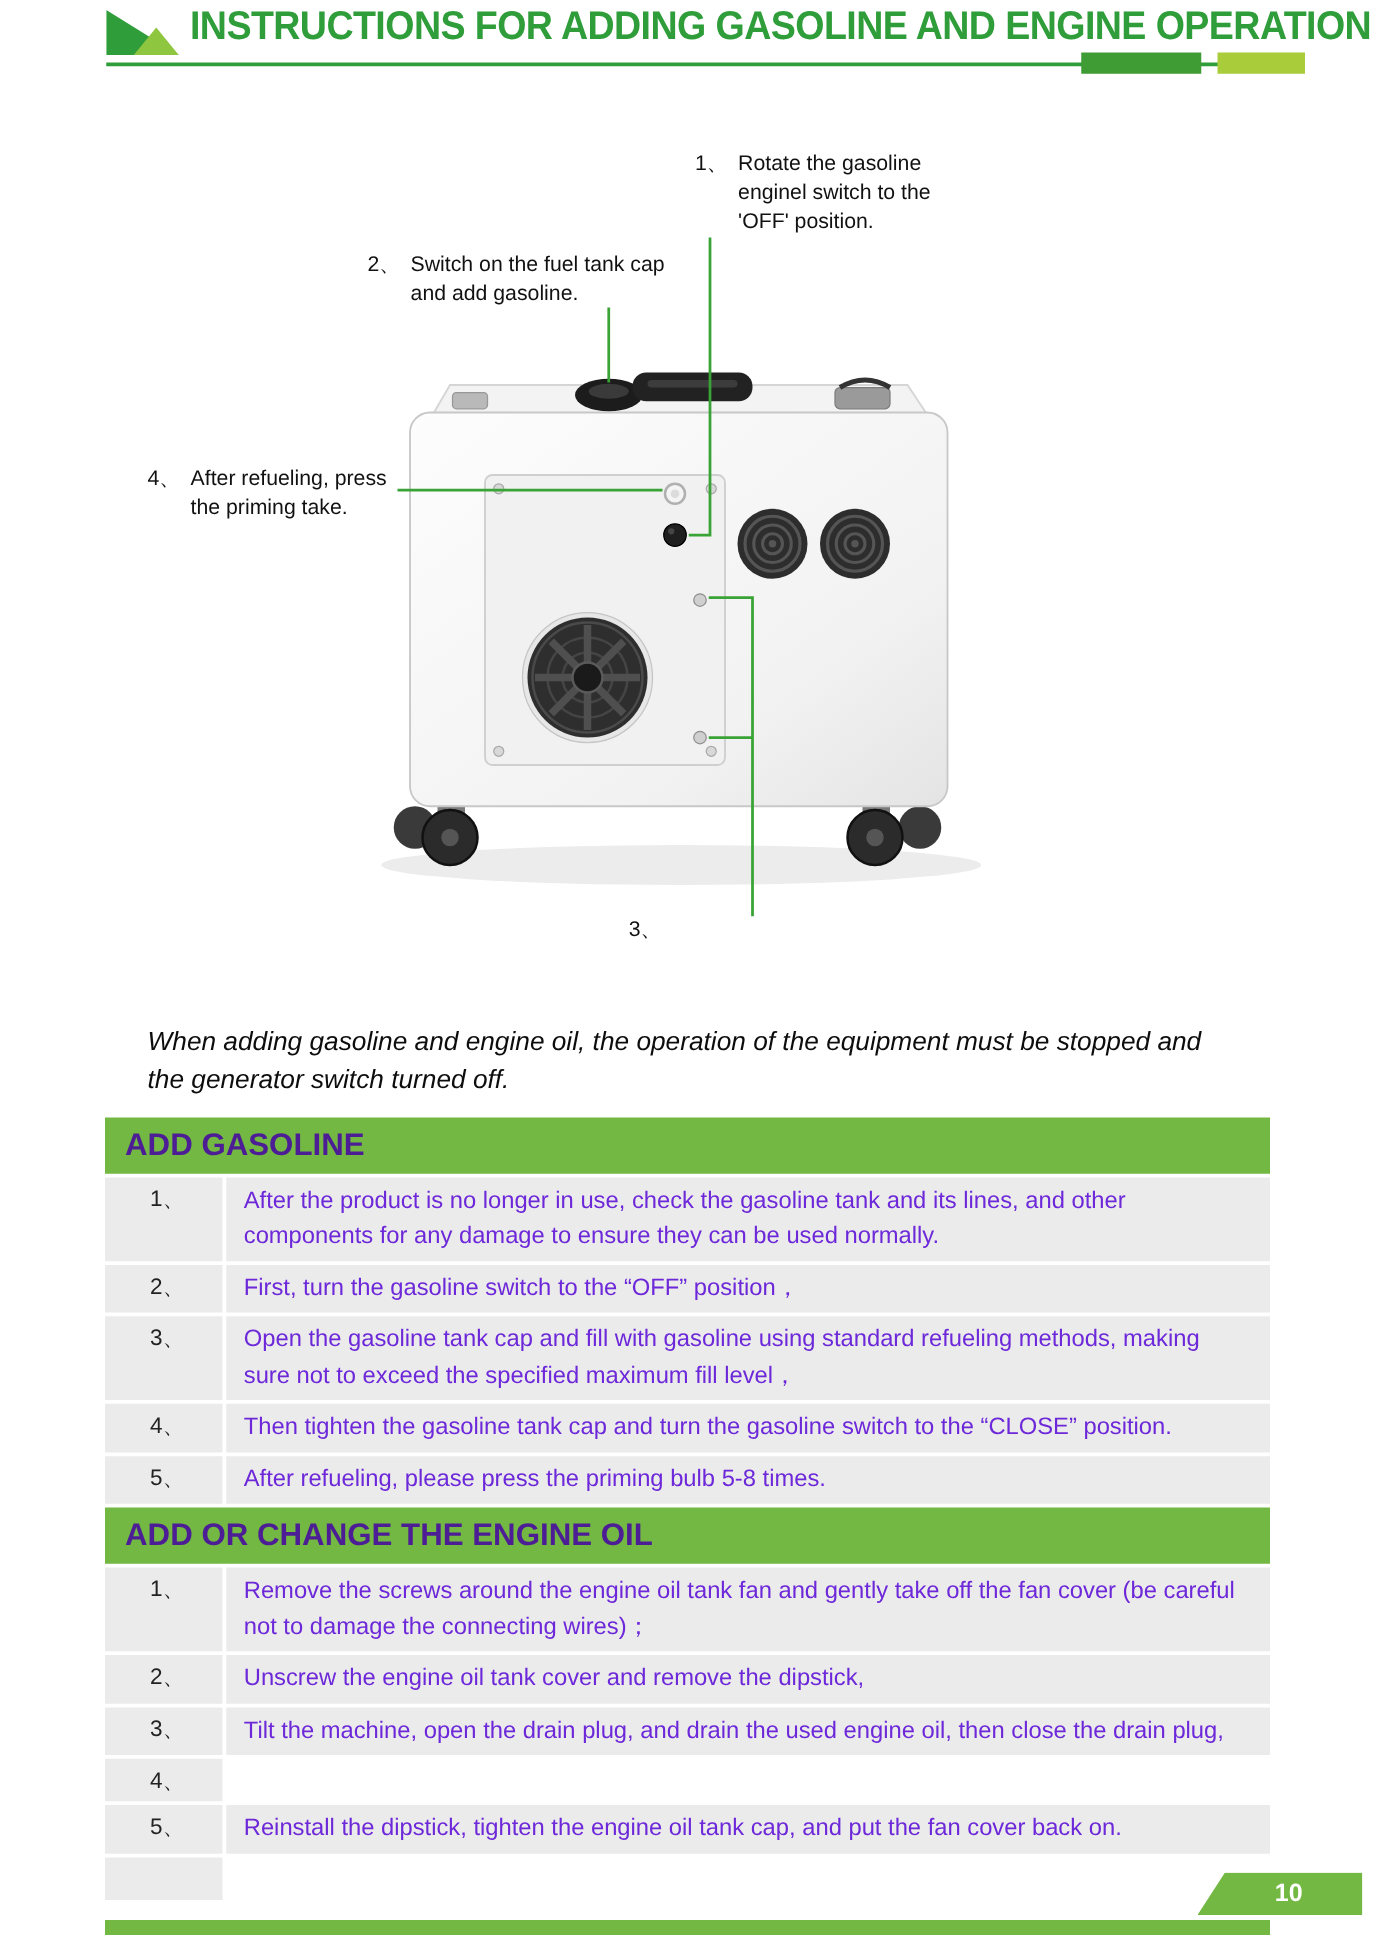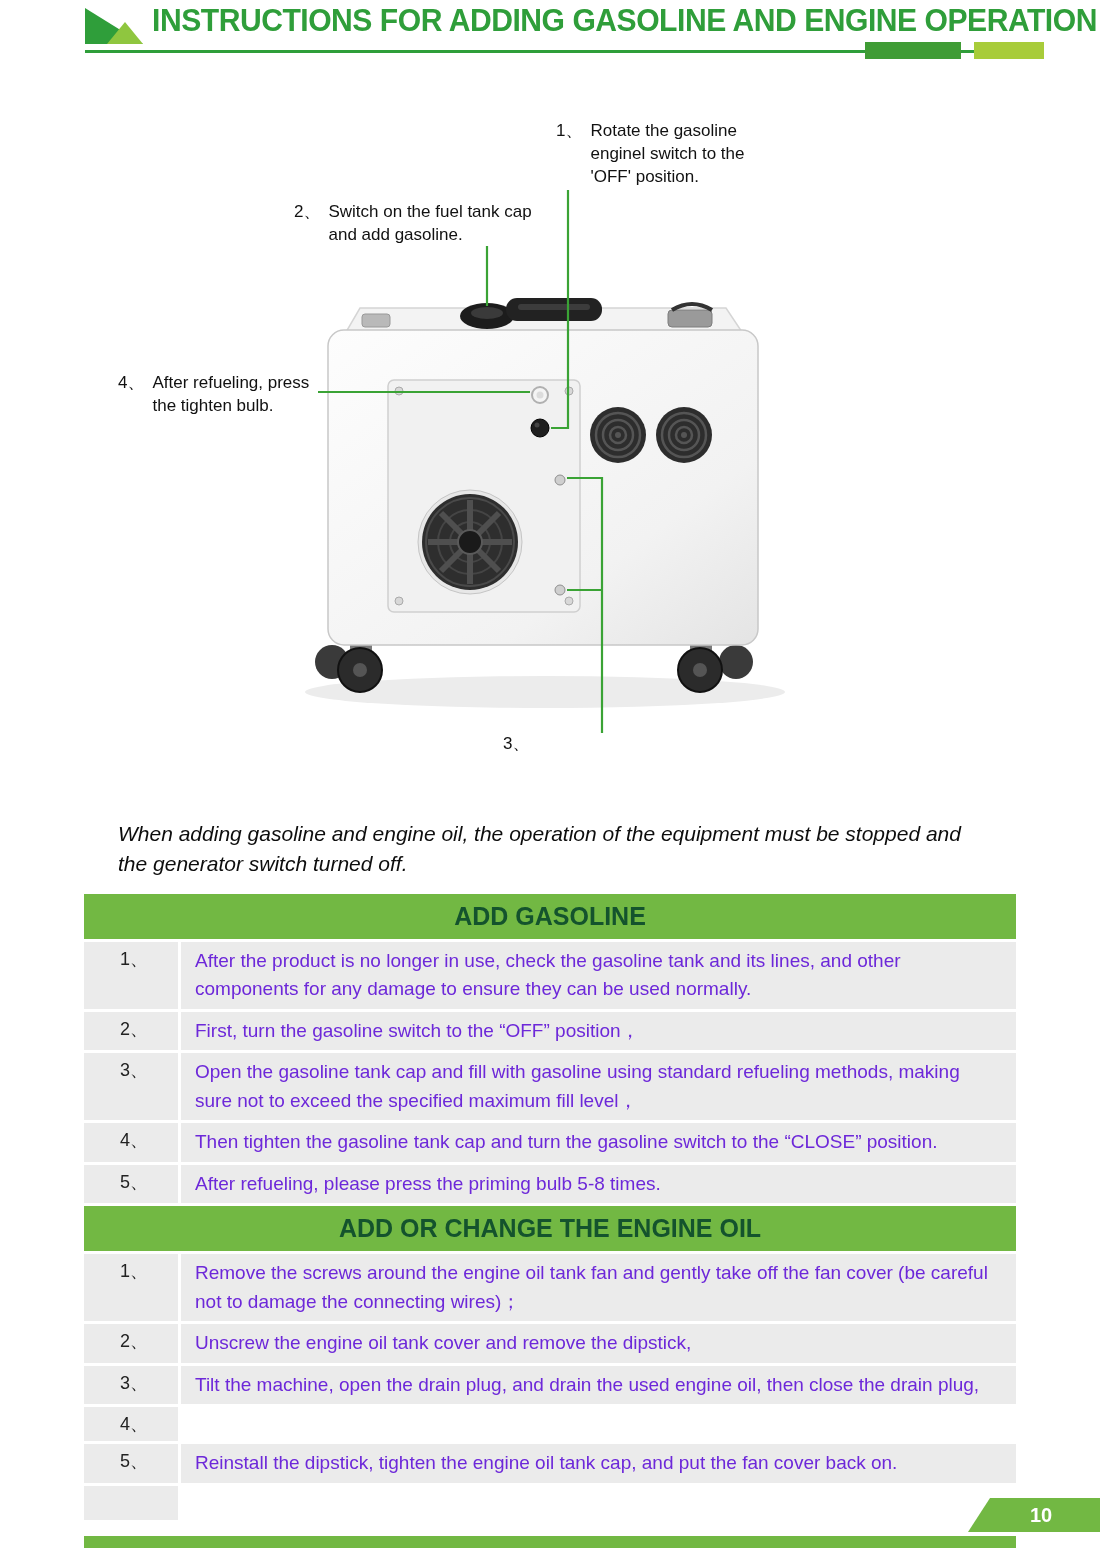--- a/index.html
+++ b/index.html
@@ -36,41 +36,41 @@
   .co-2{left:294px;top:131px;} .co-2 .co-text{width:218px;}
   .co-4{left:118px;top:302px;} .co-4 .co-text{width:172px;}
   .co-3{left:503px;top:663px;} .co-3 .co-text{width:242px;}
   
   .note{
     margin:4px 120px 0 118px;font-size:21px;line-height:1.45;color:#0d0d0d;font-style:italic;
   }
   
   .tables{margin:14px 84px 0 84px;width:932px;}
   .section-banner{
-    margin-top:3px;background:var(--green-banner);color:#14532d;
-    font-size:25px;font-weight:bold;text-align:center;padding:8px 0;
+    margin-top:3px;background:var(--green-banner);color:#4c1d95;
+    font-size:25px;font-weight:bold;padding:8px 16px;
   }
   .trow{display:flex;gap:3px;margin-top:3px;}
   .tnum{
     flex:0 0 94px;background:var(--row-gray);font-size:18px;color:#222;
     padding:5px 0 5px 36px;
   }
   .ttxt{
     flex:1;background:var(--row-gray);font-size:19px;line-height:1.5;color:#6d28d9;
     padding:5px 16px 5px 14px;
   }
   .trow.stub{height:34px;}
   .trow.stub .ttxt{background:transparent;}
   .footer-banner{
     margin:16px 84px 0 84px;width:932px;background:var(--green-banner);color:#fff;
     font-size:23px;font-weight:bold;text-align:center;padding:9px 0;
   }
   
   .pagenum{
-    position:absolute;right:0;bottom:16px;width:132px;height:34px;
+    position:absolute;right:10px;bottom:16px;width:132px;height:34px;
     background:var(--green-banner);color:#fff;font-size:20px;font-weight:bold;
     display:flex;align-items:center;justify-content:center;
     clip-path:polygon(22px 0,100% 0,100% 100%,0 100%);
     padding-left:14px;
   }
 </style>
 </head>
 <body>
 
 <div class="header">
@@ -181,21 +181,21 @@
   <div class="callout co-1">
     <span class="co-num">1、</span>
     <span class="co-text">Rotate the gasoline enginel switch to the 'OFF' position.</span>
   </div>
   <div class="callout co-2">
     <span class="co-num">2、</span>
     <span class="co-text">Switch on the fuel tank cap and add gasoline.</span>
   </div>
   <div class="callout co-4">
     <span class="co-num">4、</span>
-    <span class="co-text">After refueling, press the tighten bulb.</span>
+    <span class="co-text">After refueling, press the priming take.</span>
   </div>
   <div class="callout co-3">
     <span class="co-num">3、</span>
   </div>
 </div>
 
 <p class="note">When adding gasoline and engine oil, the operation of the equipment must be stopped and the generator switch turned off.</p>
 
 <div class="tables">
   <div class="section-banner">ADD GASOLINE</div>

